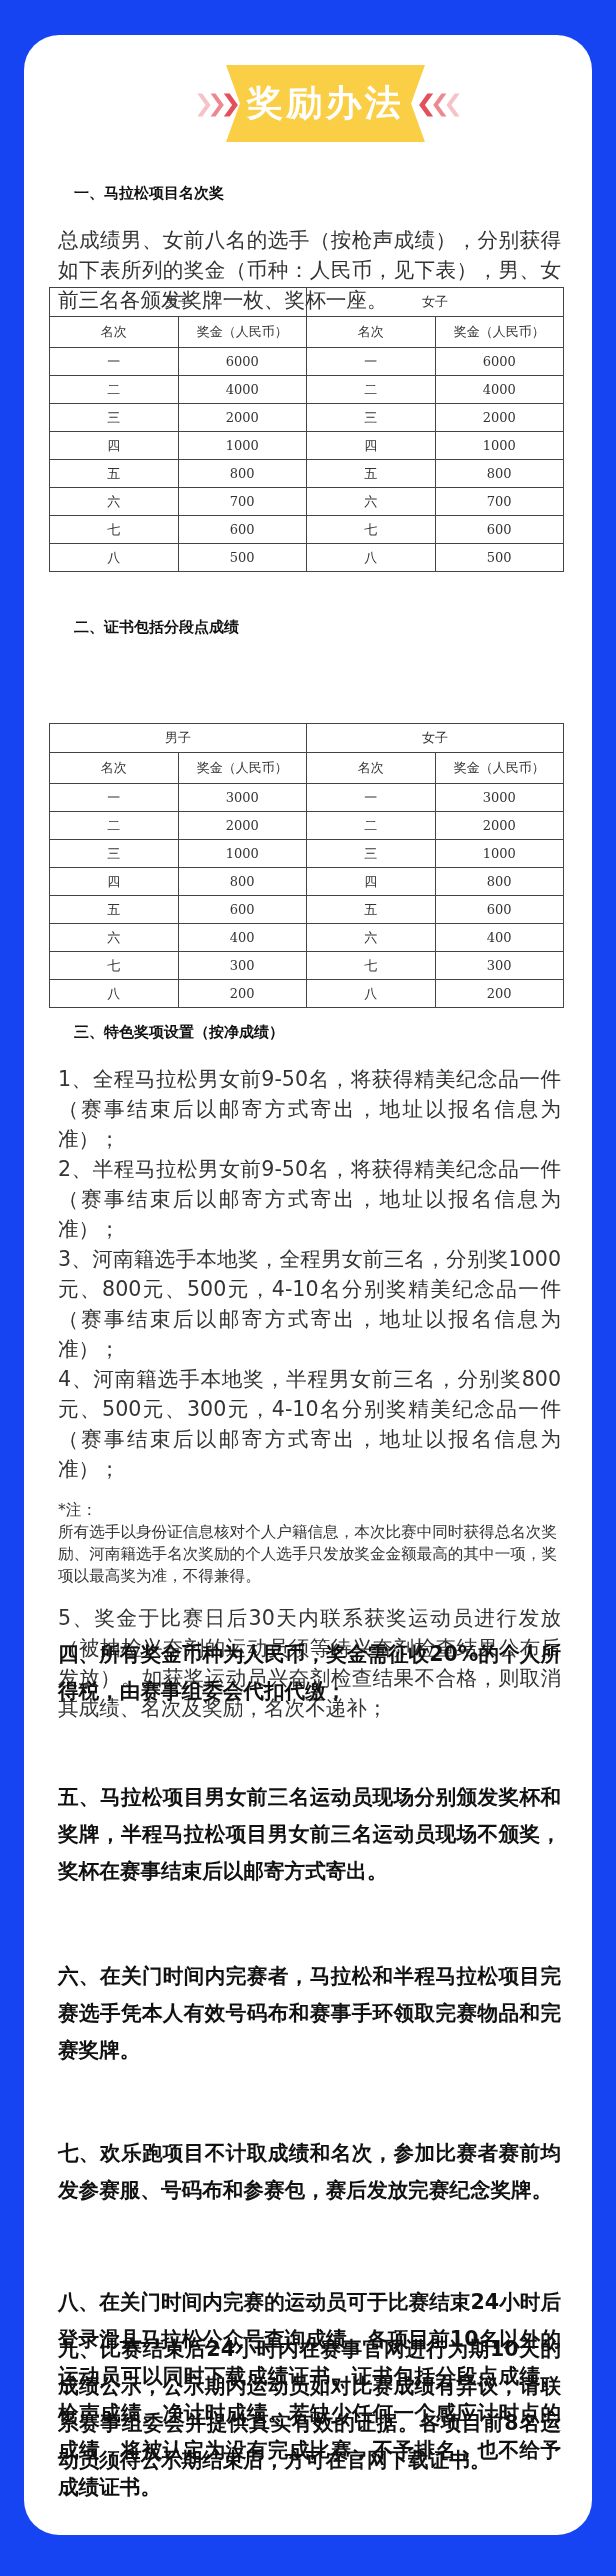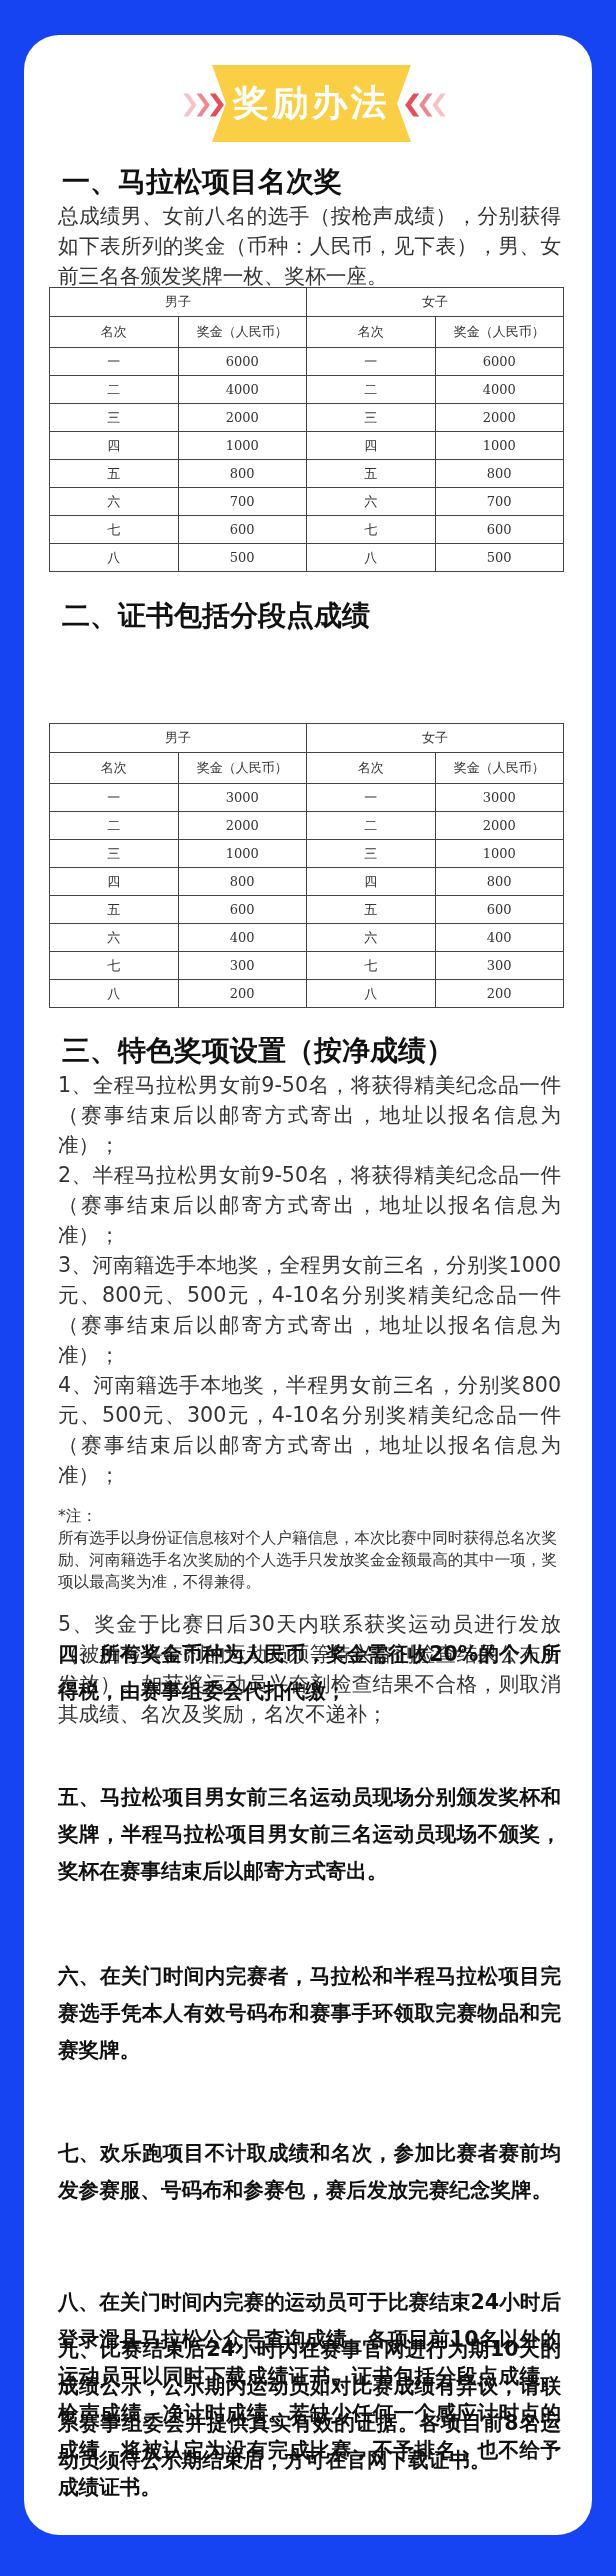--- a/index.html
+++ b/index.html
@@ -18,21 +18,21 @@
       position: absolute;
       left: 24px;
       top: 35px;
       width: 568px;
       height: 2500px;
       background: #ffffff;
       border-radius: 35px;
     }
     .banner-wrap {
       position: absolute;
-      left: 4px;
+      left: 18px;
       top: 30px;
       width: 532px;
       height: 79px;
     }
     .banner {
       position: absolute;
       left: 184px;
       top: 0;
       width: 199px;
       height: 77px;
@@ -50,25 +50,25 @@
     }
     .chev {
       position: absolute;
       top: 25px;
       height: 30px;
       width: 53px;
     }
     .chev-left { left: 152px; }
     .chev-right { left: 368px; }
     .sec-title {
-      font-size: 28px;
+      font-size: 15px;
       font-weight: bold;
       color: #111111;
       line-height: 31px;
-      margin: 4px;
+      margin: 16px;
     }
     .para {
       font-size: 20.6px;
       color: #333333;
       line-height: 30px;
       margin: 0;
       text-align: justify;
     }
     .para-bold {
       font-size: 20.6px;
@@ -254,21 +254,21 @@
     </tr>
     <tr>
       <td>八</td>
       <td>200</td>
       <td>八</td>
       <td>200</td>
     </tr>
   </tbody>
     </table>
 
-  <div class="abs" style="top:996px;">
+  <div class="abs" style="top:966px;">
     <h2 class="sec-title">三、特色奖项设置（按净成绩）</h2>
     <p class="para">1、全程马拉松男女前9-50名，将获得精美纪念品一件（赛事结束后以邮寄方式寄出，地址以报名信息为准）；</p>
     <p class="para">2、半程马拉松男女前9-50名，将获得精美纪念品一件（赛事结束后以邮寄方式寄出，地址以报名信息为准）；</p>
     <p class="para">3、河南籍选手本地奖，全程男女前三名，分别奖1000元、800元、500元，4-10名分别奖精美纪念品一件（赛事结束后以邮寄方式寄出，地址以报名信息为准）；</p>
     <p class="para">4、河南籍选手本地奖，半程男女前三名，分别奖800元、500元、300元，4-10名分别奖精美纪念品一件（赛事结束后以邮寄方式寄出，地址以报名信息为准）；</p>
     <p class="note" style="margin-top:15px;">*注：</p>
     <p class="note">所有选手以身份证信息核对个人户籍信息，本次比赛中同时获得总名次奖励、河南籍选手名次奖励的个人选手只发放奖金金额最高的其中一项，奖项以最高奖为准，不得兼得。</p>
     <p class="para" style="margin-top:16px;">5、奖金于比赛日后30天内联系获奖运动员进行发放（被抽检兴奋剂的运动员须等待兴奋剂检查结果公布后发放）。如获奖运动员兴奋剂检查结果不合格，则取消其成绩、名次及奖励，名次不递补；</p>
   </div>
 

